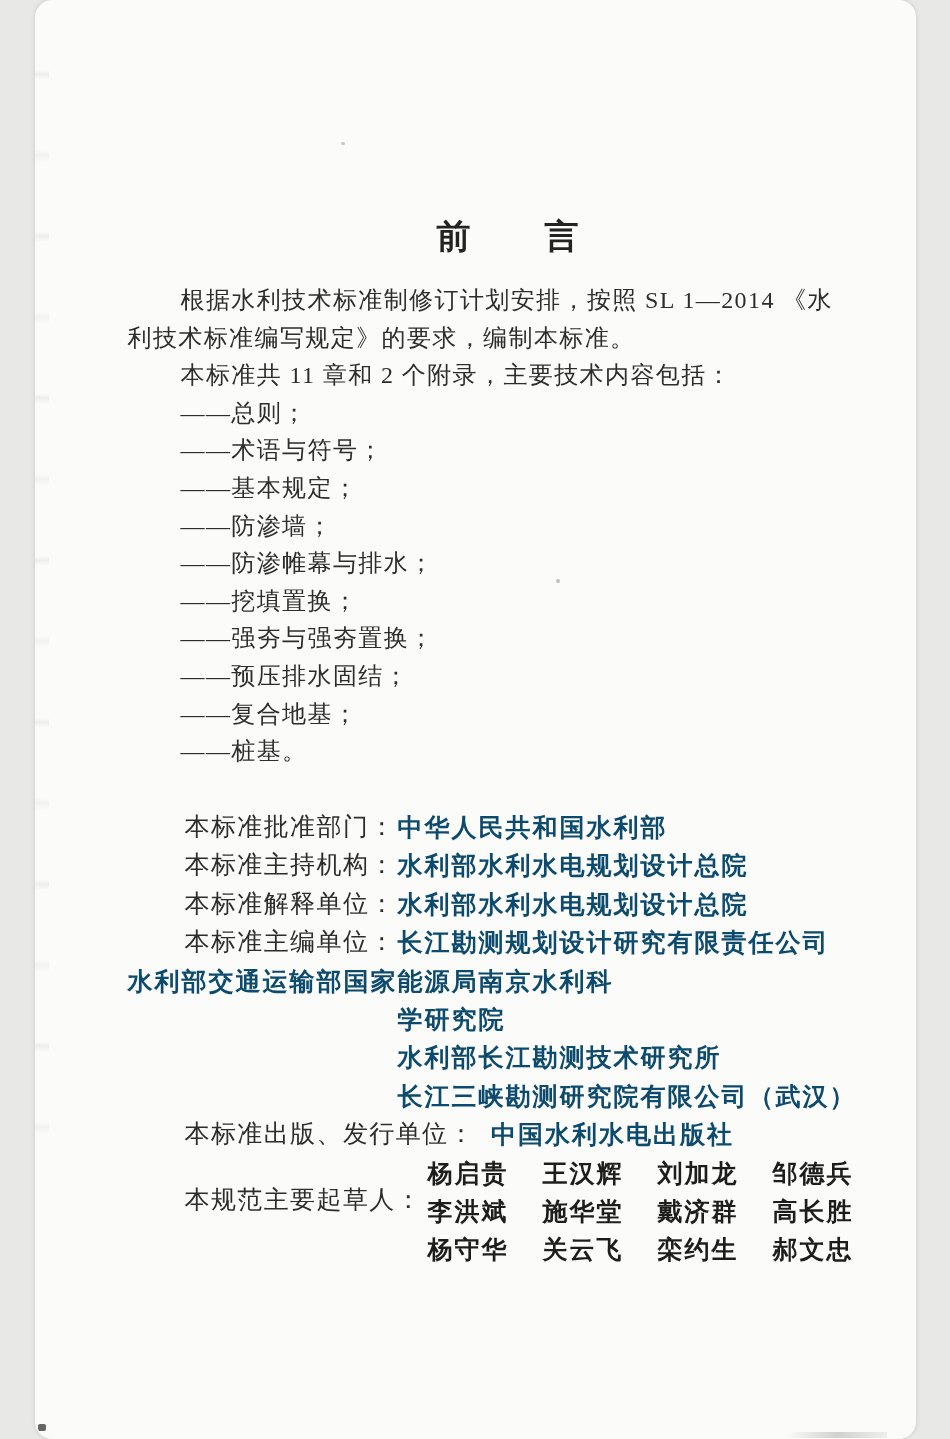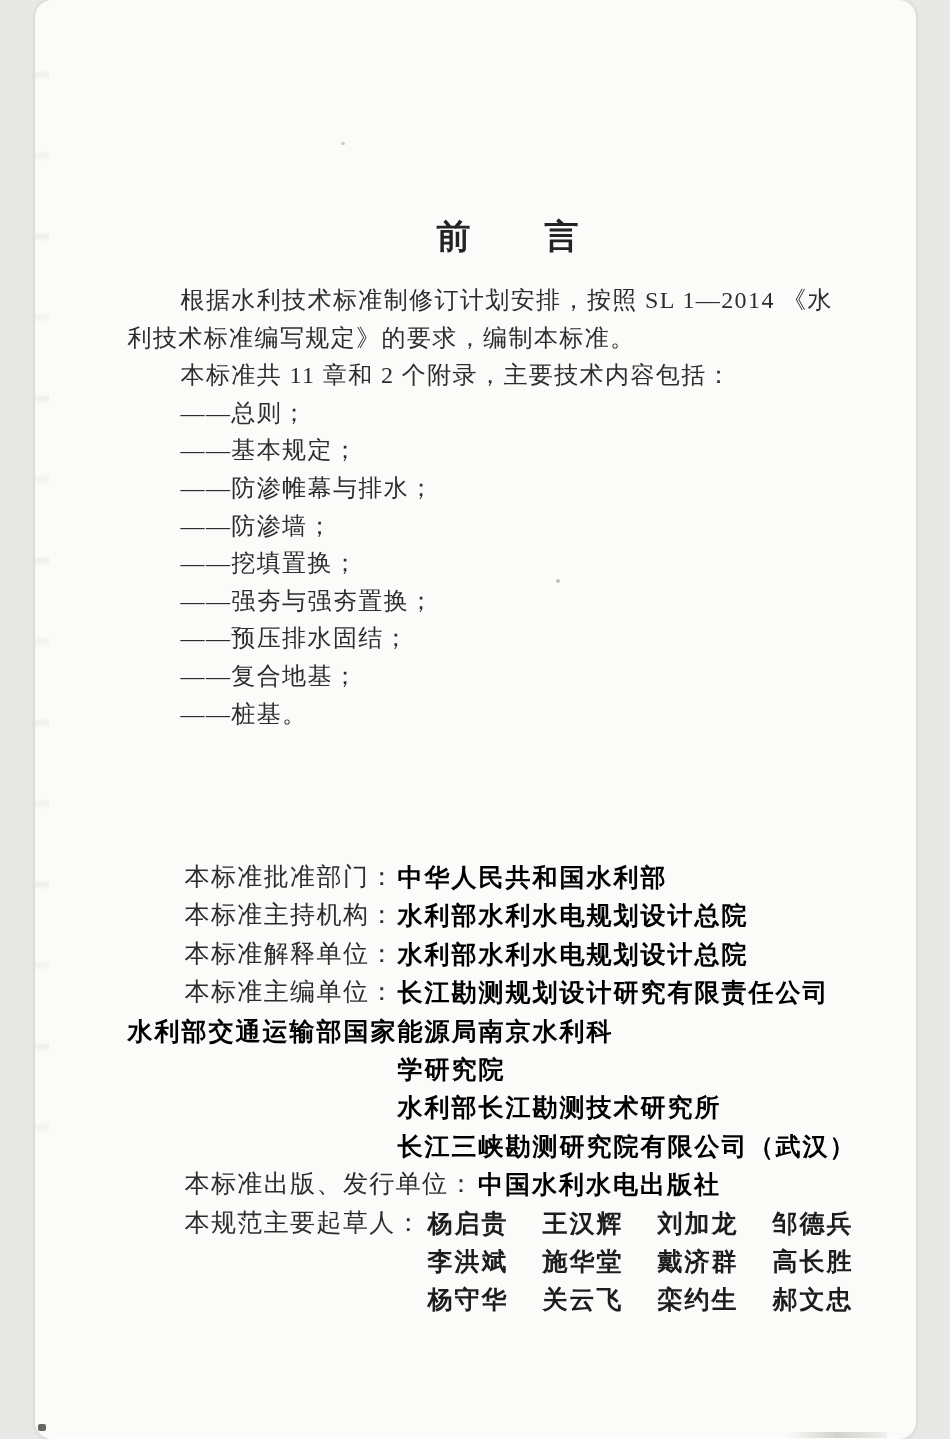--- a/index.html
+++ b/index.html
@@ -42,37 +42,37 @@
 
   .bodytext {
     position:absolute; left:93px; top:282px; width:790px;
     font-size:24px; line-height:37.6px; letter-spacing:1.4px;
     white-space:nowrap;
   }
   .line { height:37.6px; }
   .indent { padding-left:53px; }
 
   .credits {
-    position:absolute; left:93px; top:858px; width:810px;
+    position:absolute; left:93px; top:808px; width:810px;
     font-size:25px; line-height:38.4px; letter-spacing:1.4px;
     white-space:nowrap;
   }
   .info-row { display:flex; height:38.4px; }
   .info-label {
     flex:0 0 270px; box-sizing:border-box; padding-left:57px;
     white-space:nowrap;
   }
   .info-row.wide .info-label { flex:0 0 auto; }
-  .info-row.wide .info-value { margin-left:3px;text-align:center; }
+  .info-row.wide .info-value { margin-left:16px;text-align:center; }
   .info-value {
     font-family:"Liberation Sans","DejaVu Sans",sans-serif;
-    font-weight:bold; color:#000000; letter-spacing:2px;
+    font-weight:bold; color:#0c4a6e; letter-spacing:2px;
     white-space:nowrap;
   }
-  .drafter-row .info-label { flex:0 0 300px; }
+  .drafter-row .info-label { flex:0 0 300px;margin-top:27px; }
   .names { display:flex; gap:34px; }
   .names span {
     font-family:"Liberation Sans","DejaVu Sans",sans-serif;
     font-weight:bold; color:#1d1d1d; letter-spacing:2px;
   }
 </style>
 </head>
 <body>
 
 <div class="page">
@@ -82,23 +82,24 @@
   <div class="speck speck-c"></div>
   <div class="smudge-br"></div>
 
   <h1 class="title">前　　言</h1>
 
   <div class="bodytext">
     <div class="line indent">根据水利技术标准制修订计划安排，按照 SL 1—2014 《水</div>
     <div class="line">利技术标准编写规定》的要求，编制本标准。</div>
     <div class="line indent">本标准共 11 章和 2 个附录，主要技术内容包括：</div>
     <div class="line indent">——总则；</div>
+    <div class="line indent">——术语与符号；</div>
     <div class="line indent">——基本规定；</div>
+    <div class="line indent">——防渗墙；</div>
     <div class="line indent">——防渗帷幕与排水；</div>
-    <div class="line indent">——防渗墙；</div>
     <div class="line indent">——挖填置换；</div>
     <div class="line indent">——强夯与强夯置换；</div>
     <div class="line indent">——预压排水固结；</div>
     <div class="line indent">——复合地基；</div>
     <div class="line indent">——桩基。</div>
   </div>
 
   <div class="credits">
     <div class="info-row">
       <span class="info-label">本标准批准部门：</span>

